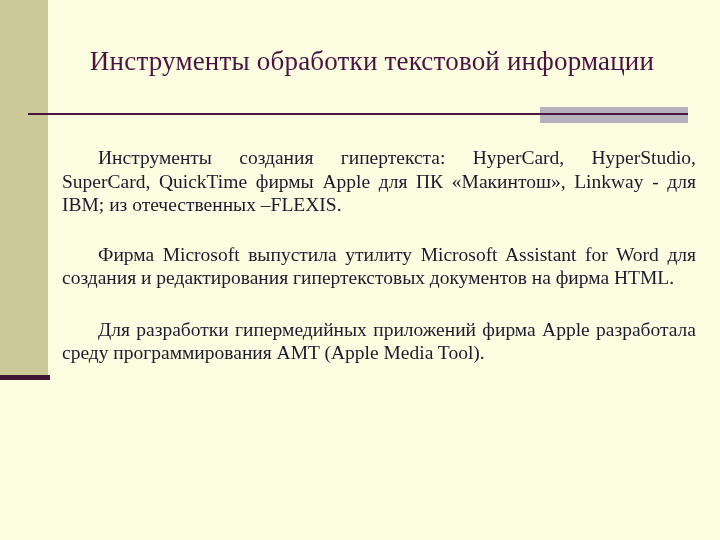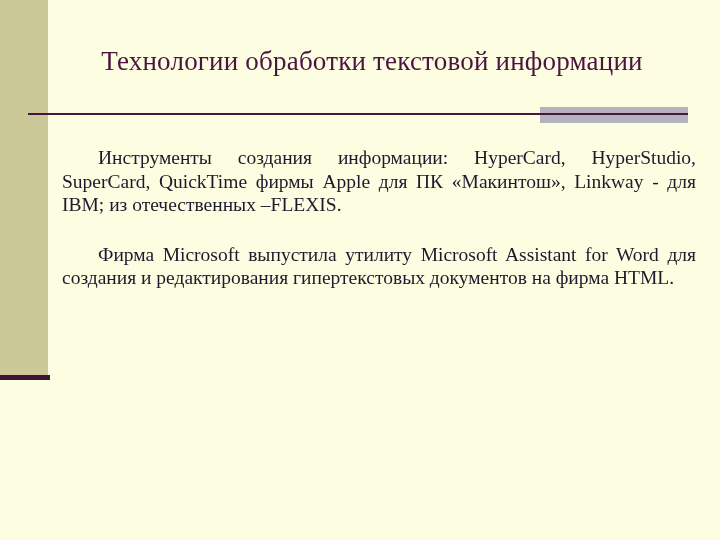--- a/index.html
+++ b/index.html
@@ -101,23 +101,24 @@
   }
 </style>
 </head>
 <body>
 
 <div id="slide">
 
   <div id="sidebar-band"></div>
   <div id="sidebar-rule"></div>
 
-  <div id="title">Технологии обработки текстовой информации</div>
+  <div id="title">Инструменты обработки текстовой информации</div>
 
   <div id="divider-gray"></div>
   <div id="divider-line"></div>
 
   <div id="content">
-    <p class="para p1">Инструменты создания информации: HyperCard, HyperStudio, SuperCard, QuickTime фирмы Apple для ПК «Макинтош», Linkway - для IBM; из отечественных –FLEXIS.</p>
+    <p class="para p1">Инструменты создания гипертекста: HyperCard, HyperStudio, SuperCard, QuickTime фирмы Apple для ПК «Макинтош», Linkway - для IBM; из отечественных –FLEXIS.</p>
     <p class="para p2">Фирма Microsoft выпустила утилиту Microsoft Assistant for Word для создания и редактирования гипертекстовых документов на фирма HTML.</p>
+    <p class="para p3">Для разработки гипермедийных приложений фирма Apple разработала среду программирования AMT (Apple Media Tool).</p>
   </div>
 
 </div>
 
 </body></html>

